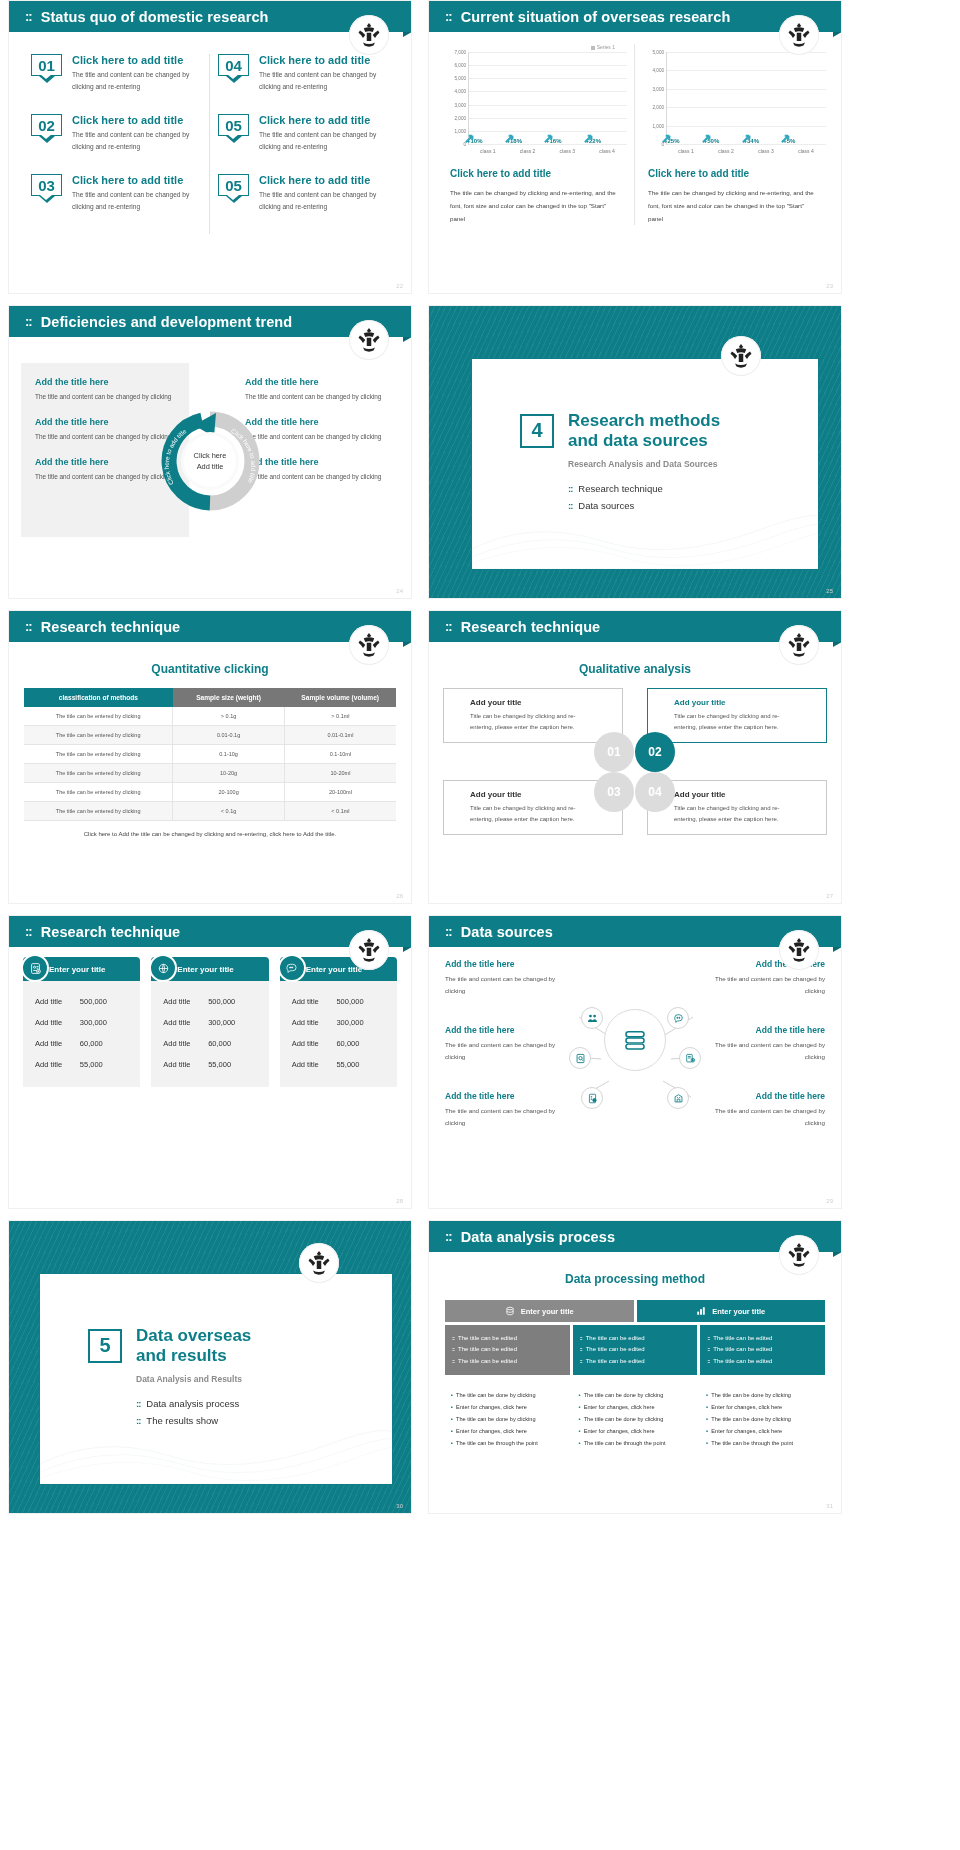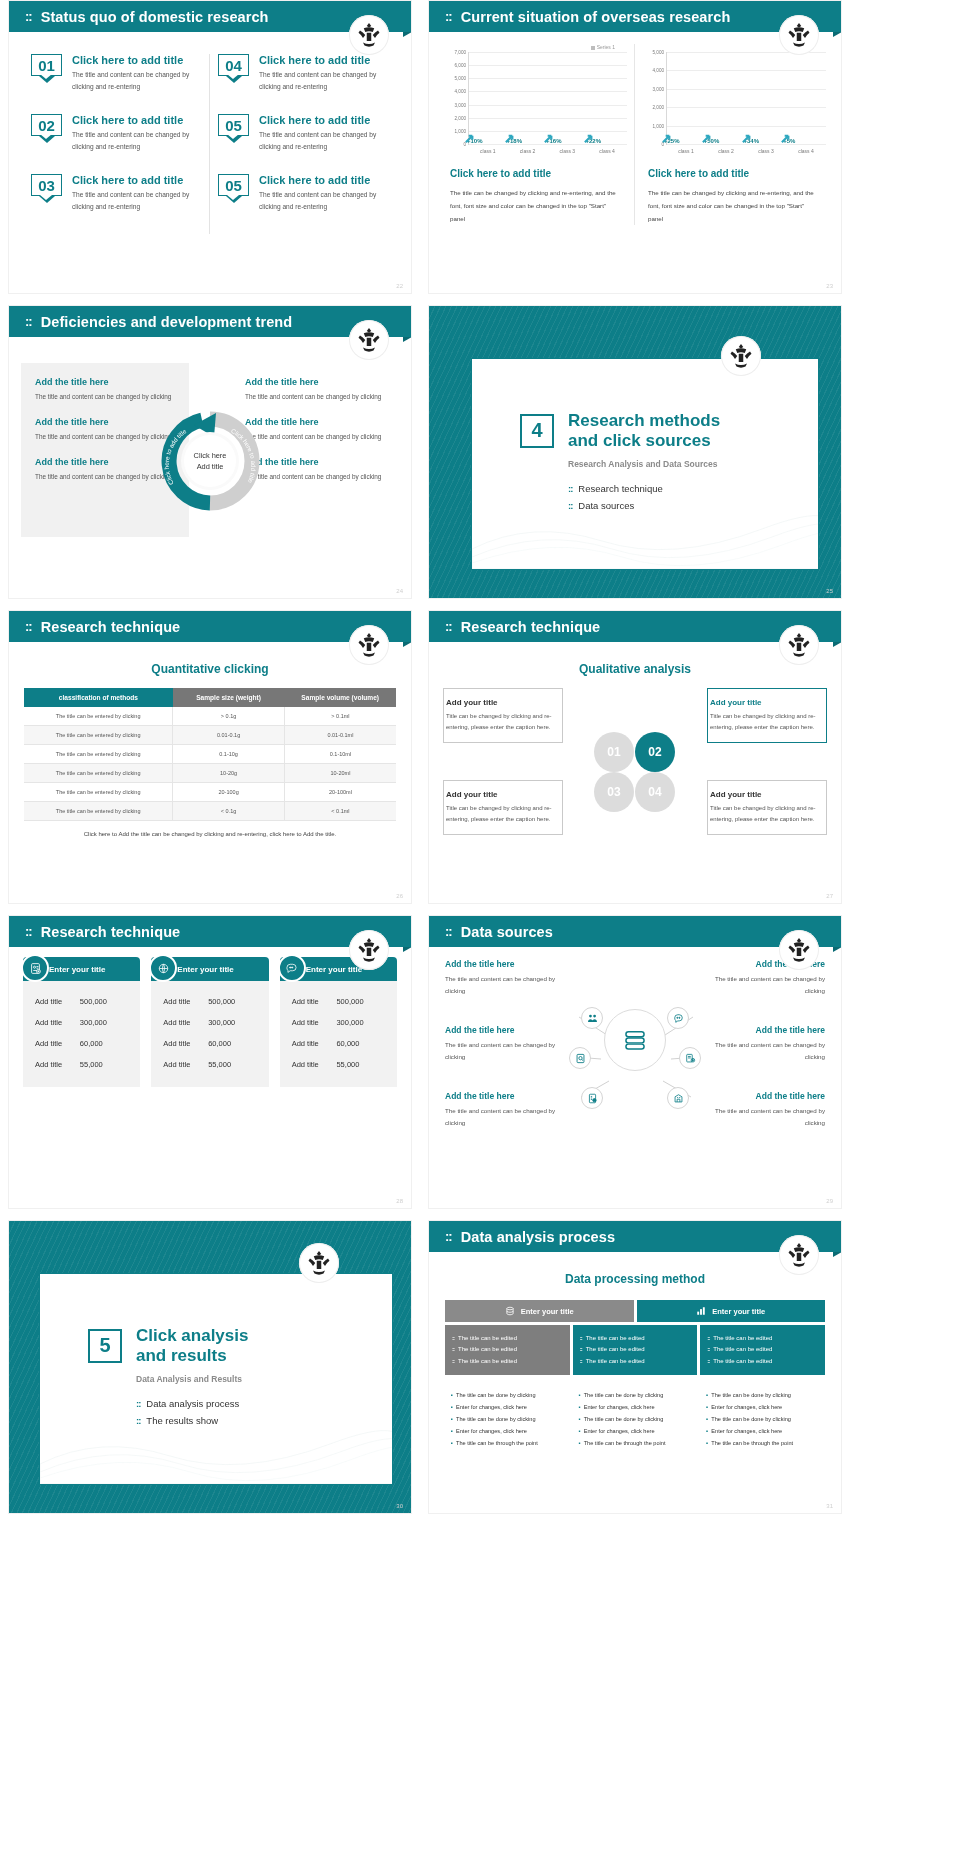--- a/index.html
+++ b/index.html
@@ -168,22 +168,22 @@
   table.qt th.c2 { background:#777; width:30%;}
   table.qt th.c3 { background:#777; width:30%;}
   table.qt td { font-size:5.5px; color:#555; text-align:center; padding: 6px 2px; border-bottom:1px solid #e5e5e5; }
   table.qt td.l { border-right:1px solid #e5e5e5;}
   table.qt tr:nth-child(even) td { background:#f6f6f6; }
   .tblnote { font-size:6px; color:#444; text-align:center; margin-top: 10px; padding: 0 14px;}
 
   
   .qual { position:relative; padding: 10px 14px 0 14px; height: 190px;}
   .qbox {
-    position:absolute; width: 120px; border:1px solid #c9c9c9; background:#fff;
-    padding: 9px 2px;
+    position:absolute; width: 180px; border:1px solid #c9c9c9; background:#fff;
+    padding: 9px 26px;
   }
   .qbox.teal { border:1px solid #0d7e88; }
   .qbox .t { font-size:8px; font-weight:bold; color:#333; margin-bottom:4px;}
   .qbox.teal .t { color:#0d7e88; }
   .qbox .d { font-size:6px; color:#555; line-height:1.85;}
   .qcirc { position:absolute; width:40px;height:40px;border-radius:50%;
     display:flex;align-items:center;justify-content:center;
     font-size:12px;font-weight:bold;color:#fff;}
 
   
@@ -573,21 +573,21 @@
       <div class="card">
         <svg class="wave" viewBox="0 0 360 70" preserveAspectRatio="none">
           <path d="M0 50 Q 60 20 130 42 T 290 30 T 360 48 L360 70 L0 70Z" fill="none" stroke="#dfe9ea" stroke-width=".7"></path>
           <path d="M0 58 Q 70 28 140 50 T 300 38 T 360 56" fill="none" stroke="#e4eded" stroke-width=".7"></path>
           <path d="M0 64 Q 80 36 150 58 T 310 46 T 360 62" fill="none" stroke="#eaf2f2" stroke-width=".7"></path>
         </svg>
         <div class="row">
           <div class="covnum">4</div>
           <div class="covttl">
             <div>Research methods</div>
-            <div>and click sources</div>
+            <div>and data sources</div>
           </div>
         </div>
         <div class="covsub">Research Analysis and Data Sources</div>
         <div class="covlist">
           <div><span class="dd">::</span><span>Research technique</span></div>
           <div><span class="dd">::</span><span>Data sources</span></div>
         </div>
       </div>
       <div class="crest" style="top:30px; right:80px;">
         <svg viewBox="0 0 40 40">
@@ -947,21 +947,21 @@
       <div class="stripes"></div>
       <div class="card" style="left:30px;right:18px;">
         <svg class="wave" viewBox="0 0 360 70" preserveAspectRatio="none">
           <path d="M0 50 Q 60 20 130 42 T 290 30 T 360 48 L360 70 L0 70Z" fill="none" stroke="#dfe9ea" stroke-width=".7"></path>
           <path d="M0 58 Q 70 28 140 50 T 300 38 T 360 56" fill="none" stroke="#e4eded" stroke-width=".7"></path>
           <path d="M0 64 Q 80 36 150 58 T 310 46 T 360 62" fill="none" stroke="#eaf2f2" stroke-width=".7"></path>
         </svg>
         <div class="row">
           <div class="covnum">5</div>
           <div class="covttl">
-            <div>Click analysis</div>
+            <div>Data overseas</div>
             <div>and results</div>
           </div>
         </div>
         <div class="covsub">Data Analysis and Results</div>
         <div class="covlist">
           <div><span class="dd">::</span><span>Data analysis process</span></div>
           <div><span class="dd">::</span><span>The results show</span></div>
         </div>
       </div>
       <div class="crest" style="top:22px; right:72px;">

